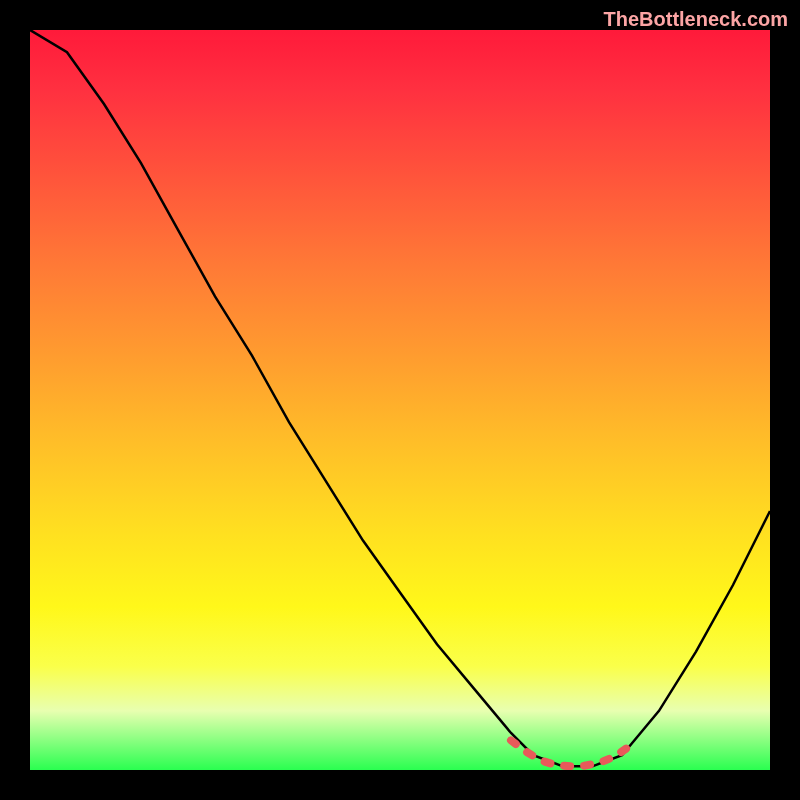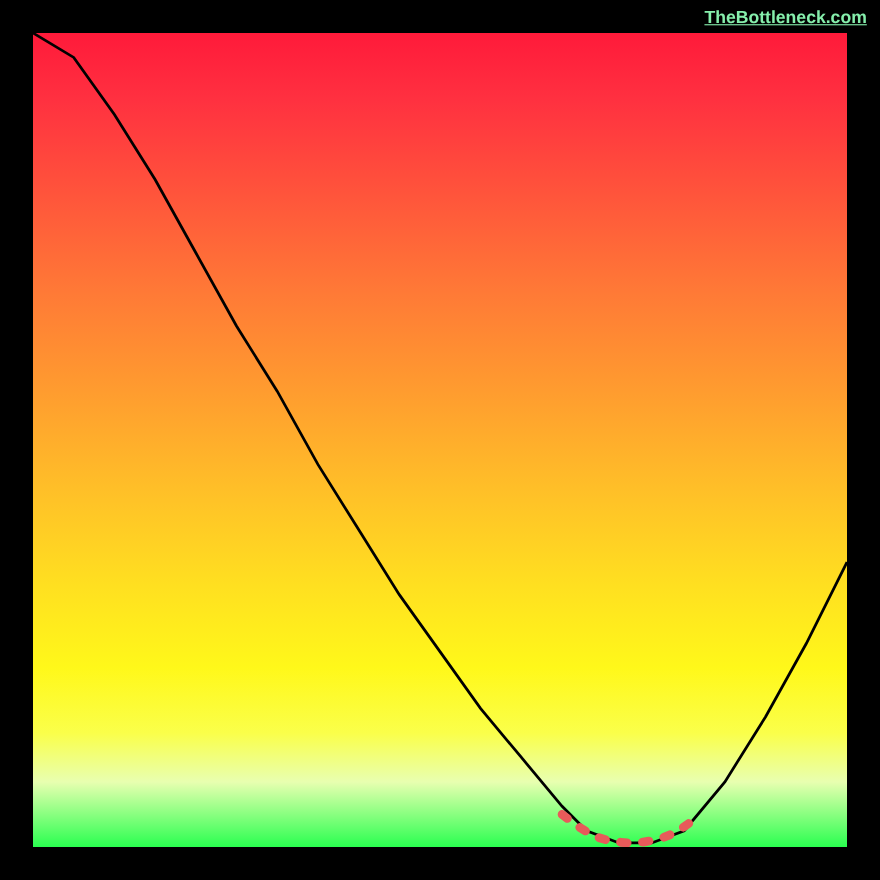--- a/index.html
+++ b/index.html
@@ -8,25 +8,24 @@
     height: 800px;
     background: #000000;
     position: relative;
     font-family: Arial, sans-serif;
     overflow: hidden;
   }
   .watermark {
     position: absolute;
     top: 8px;
     right: 12px;
-    color: #86efac;
-    font-size: 16px;
+    color: #fca5a5;
+    font-size: 20px;
     font-weight: bold;
     z-index: 10;
-    text-decoration: underline;
   }
   .plot-area {
     position: absolute;
     left: 30px;
     top: 30px;
     width: 740px;
     height: 740px;
   }
   .gradient-bg {
     position: absolute;

